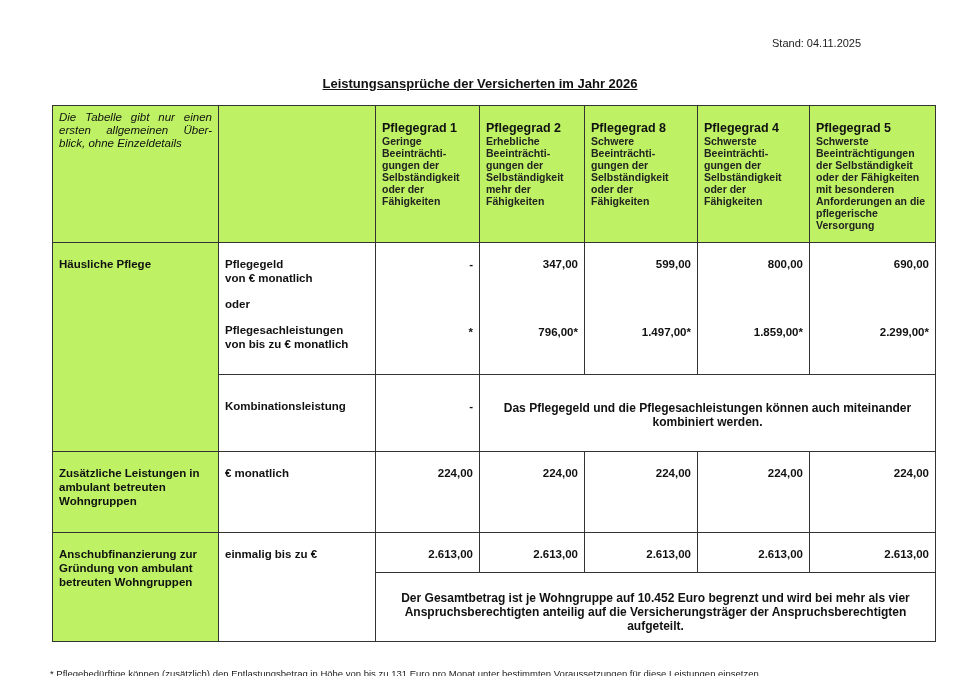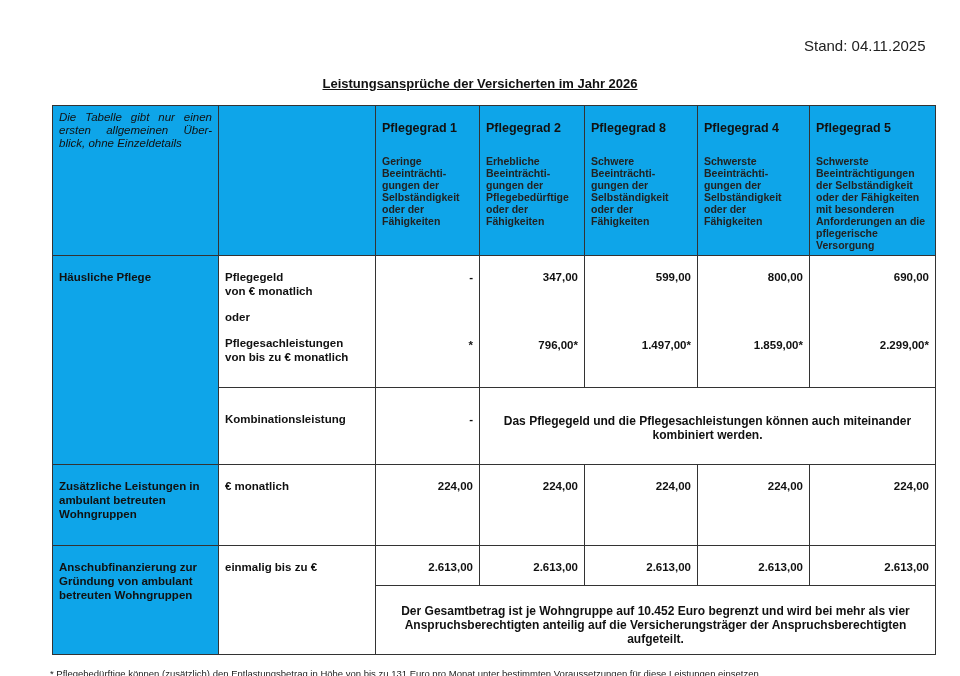--- a/index.html
+++ b/index.html
@@ -1,42 +1,42 @@
 <!DOCTYPE html>
 <html><head>
 <meta charset="utf-8">
 <style>
   html, body { margin: 0; padding: 0; background: #ffffff; }
   body {
     width: 960px; height: 676px; position: relative; overflow: hidden;
     font-family: "Liberation Sans", sans-serif; color: #111;
   }
   .stand {
-    position: absolute; left: 804px; top: 37px; font-size: 15px; color: #222;
+    position: absolute; left: 772px; top: 37px; font-size: 11px; color: #222;
   }
   .title {
     position: absolute; left: 0; width: 960px; top: 44px; text-align: center;
     font-weight: bold; font-size: 13px; line-height: 16px; color: #111;
   }
   .title span { text-decoration: underline; display: inline-block; margin-top: 32px; }
   table.main {
     position: absolute; left: 52px; top: 105px; width: 883px;
     border-collapse: collapse; table-layout: fixed;
   }
   table.main td {
     border: 1.5px solid #333; vertical-align: top; padding: 0;
     font-size: 11.5px; font-weight: bold; line-height: 14px;
   }
-  .grey { background: #0ea5e9; }
+  .grey { background: #bef264; }
   .intro {
     font-style: italic; font-weight: normal !important; font-size: 11.5px;
     padding: 5px 6px 0 6px !important; text-align: justify; line-height: 13px !important;
   }
   .pg-head { padding: 15px 6px 4px 6px !important; }
-  .pg-title { font-size: 12.5px; font-weight: bold; display: block; margin-bottom: 20px; }
+  .pg-title { font-size: 12.5px; font-weight: bold; display: block; margin-bottom: 0; }
   .pg-desc { font-size: 10.5px; font-weight: bold; line-height: 12px; display: block; color: #222; }
   .rowlabel { padding: 14px 6px 6px 6px !important; }
   .sub { padding: 14px 6px 6px 6px !important; }
   .num { text-align: right; padding: 14px 6px 6px 6px !important; }
   .stack-item { display: block; }
   .gap { height: 12px; }
   .note-cell { text-align: center; padding: 26px 14px 12px 14px !important; font-size: 12px !important; }
   .note-left { text-align: center; padding: 18px 14px 8px 14px !important; font-size: 12px !important; }
   .footnote {
     position: absolute; left: 50px; top: 668px; font-size: 9.5px; color: #222;
@@ -65,21 +65,21 @@
   <tbody>
       <tr style="height:137px">
     <td class="grey intro">Die Tabelle gibt nur einen ersten allgemeinen Über-blick, ohne Einzeldetails</td>
     <td class="grey"></td>
     <td class="grey pg-head">
       <span class="pg-title">Pflegegrad 1</span>
       <span class="pg-desc">Geringe Beeinträchti-gungen der Selbständigkeit oder der Fähigkeiten</span>
     </td>
     <td class="grey pg-head">
       <span class="pg-title">Pflegegrad 2</span>
-      <span class="pg-desc">Erhebliche Beeinträchti-gungen der Pflegebedürftige oder der Fähigkeiten</span>
+      <span class="pg-desc">Erhebliche Beeinträchti-gungen der Selbständigkeit mehr der Fähigkeiten</span>
     </td>
     <td class="grey pg-head">
       <span class="pg-title">Pflegegrad 8</span>
       <span class="pg-desc">Schwere Beeinträchti-gungen der Selbständigkeit oder der Fähigkeiten</span>
     </td>
     <td class="grey pg-head">
       <span class="pg-title">Pflegegrad 4</span>
       <span class="pg-desc">Schwerste Beeinträchti-gungen der Selbständigkeit oder der Fähigkeiten</span>
     </td>
     <td class="grey pg-head">

